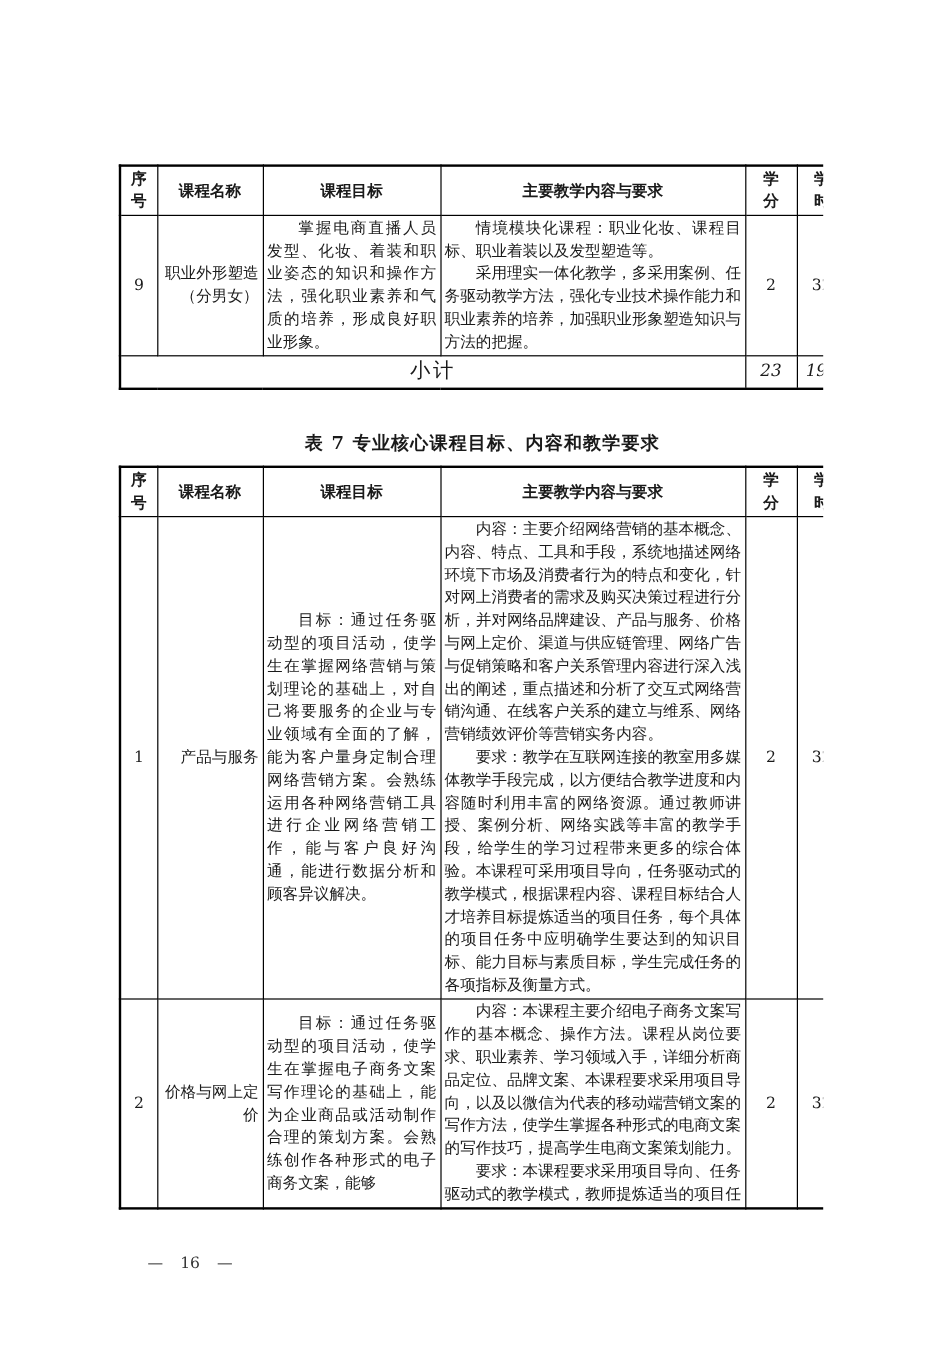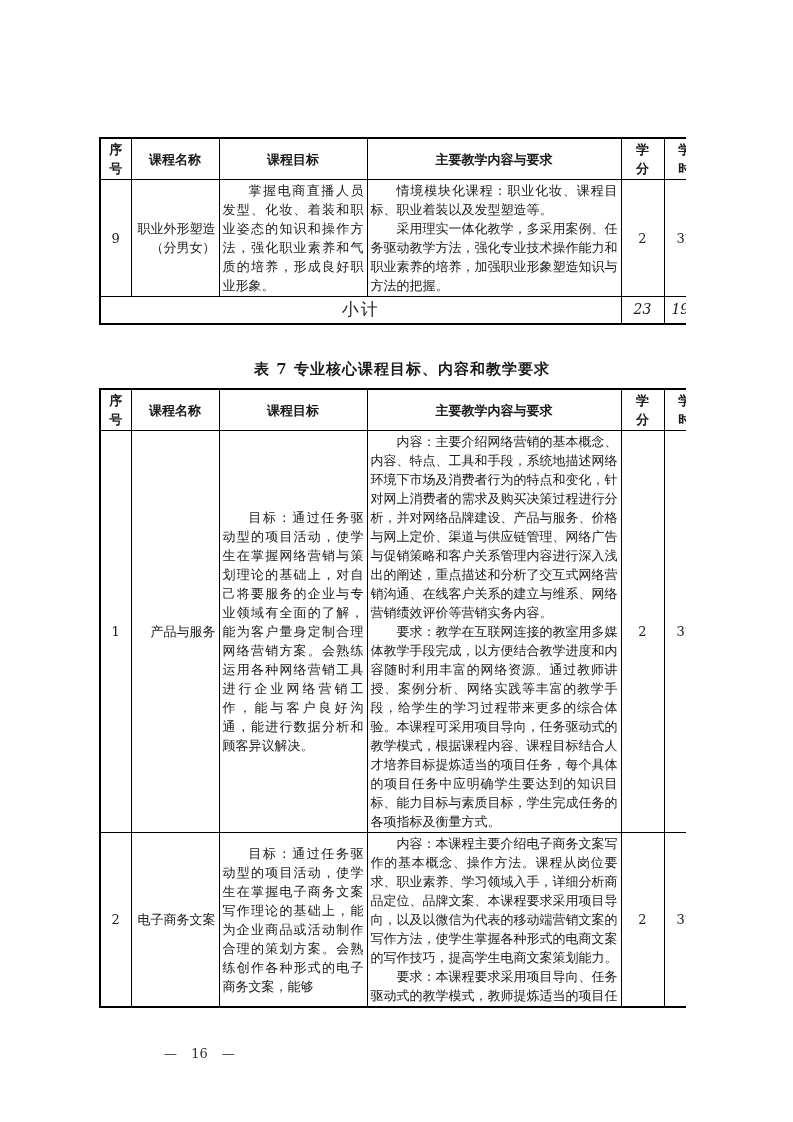--- a/index.html
+++ b/index.html
@@ -61,21 +61,20 @@
   #tbl-core { top:388px; }
   #tbl-core .hdr-row { height:39px; }
   #tbl-core .row-1 { height:381px; }
   #tbl-core .row-2 { height:173px; }
   .footer {
     position:absolute;
     top:1046px; left:123px;
     font-size:13px;
     word-spacing:10px;
     color:#333;
-    margin-left:41px;
   }
 </style>
 </head>
 <body>
 
 <div class="page">
 
   <table class="course-table" id="tbl-continued">
     <colgroup>
       <col style="width:31px">
@@ -143,21 +142,21 @@
       </td>
       <td class="cell-content">
         <p>内容：主要介绍网络营销的基本概念、内容、特点、工具和手段，系统地描述网络环境下市场及消费者行为的特点和变化，针对网上消费者的需求及购买决策过程进行分析，并对网络品牌建设、产品与服务、价格与网上定价、渠道与供应链管理、网络广告与促销策略和客户关系管理内容进行深入浅出的阐述，重点描述和分析了交互式网络营销沟通、在线客户关系的建立与维系、网络营销绩效评价等营销实务内容。</p>
         <p>要求：教学在互联网连接的教室用多媒体教学手段完成，以方便结合教学进度和内容随时利用丰富的网络资源。通过教师讲授、案例分析、网络实践等丰富的教学手段，给学生的学习过程带来更多的综合体验。本课程可采用项目导向，任务驱动式的教学模式，根据课程内容、课程目标结合人才培养目标提炼适当的项目任务，每个具体的项目任务中应明确学生要达到的知识目标、能力目标与素质目标，学生完成任务的各项指标及衡量方式。</p>
       </td>
       <td class="cell-num">2</td>
       <td class="cell-num">32</td>
     </tr>
     <tr class="row-2">
       <td class="cell-no">2</td>
-      <td class="cell-name">电子商务文案</td>
+      <td class="cell-name">价格与网上定价</td>
       <td class="cell-goal">
         <p>目标：通过任务驱动型的项目活动，使学生在掌握电子商务文案写作理论的基础上，能为企业商品或活动制作合理的策划方案。会熟练创作各种形式的电子商务文案，能够</p>
       </td>
       <td class="cell-content">
         <p>内容：本课程主要介绍电子商务文案写作的基本概念、操作方法。课程从岗位要求、职业素养、学习领域入手，详细分析商品定位、品牌文案、本课程要求采用项目导向，以及以微信为代表的移动端营销文案的写作方法，使学生掌握各种形式的电商文案的写作技巧，提高学生电商文案策划能力。</p>
         <p>要求：本课程要求采用项目导向、任务驱动式的教学模式，教师提炼适当的项目任</p>
       </td>
       <td class="cell-num">2</td>
       <td class="cell-num">32</td>
     </tr>

